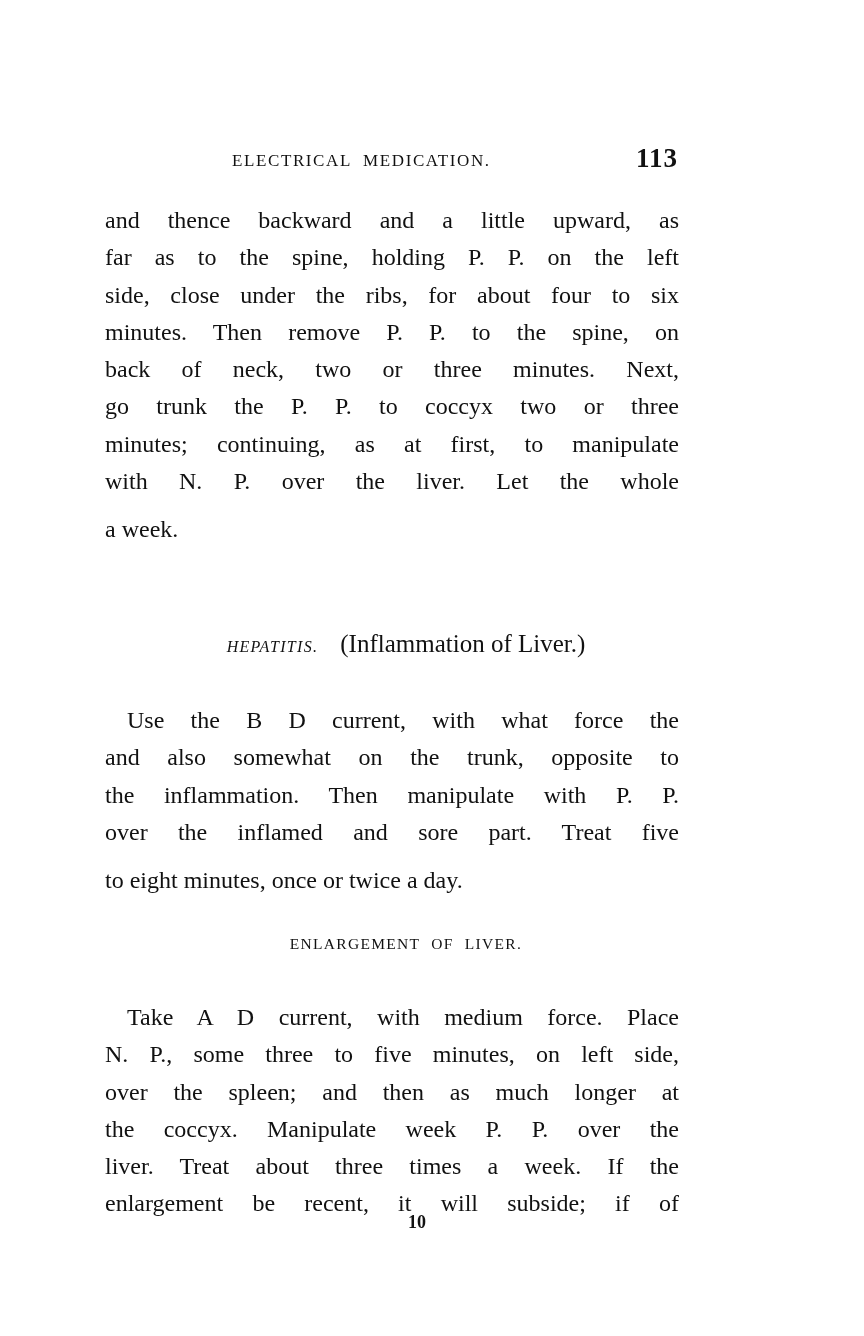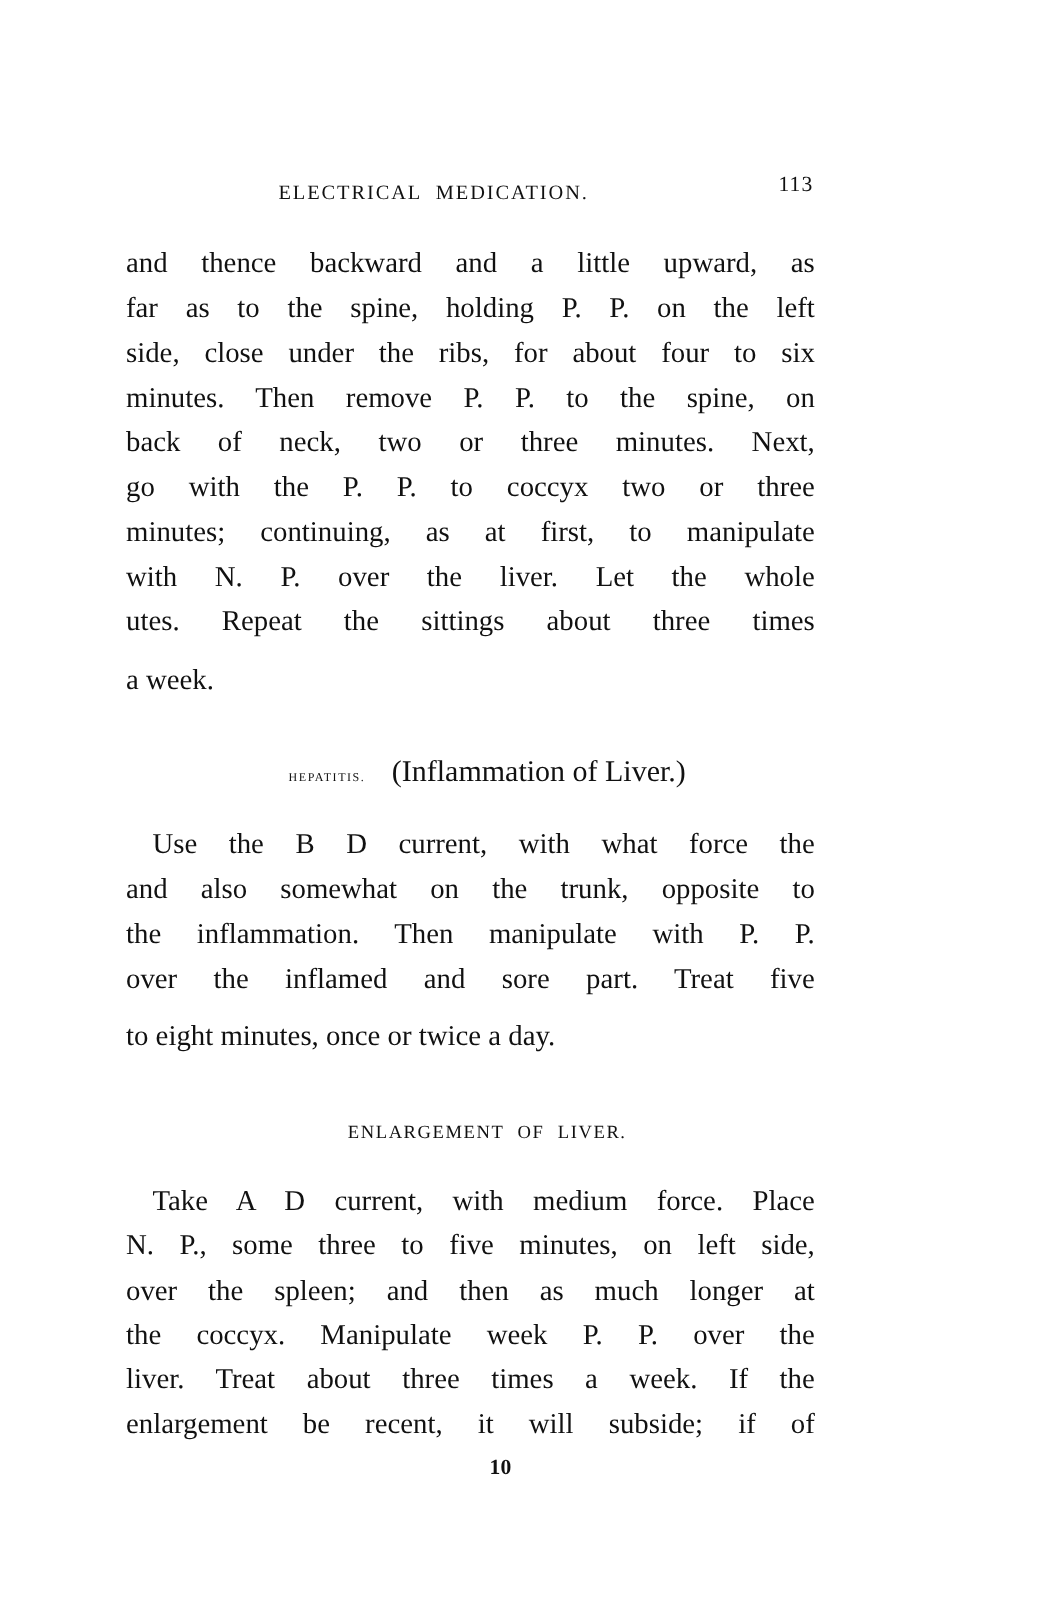--- a/index.html
+++ b/index.html
@@ -34,22 +34,22 @@
       font-size: 17px;
       letter-spacing: 1.6px;
       word-spacing: 6px;
       font-variant: small-caps;
       text-transform: uppercase;
     }
     .page-number {
       position: absolute;
       right: 0;
       top: 0;
-      font-size: 18px;
-      font-weight: normal;
+      font-size: 27px;
+      font-weight: bold;
       letter-spacing: 1px;
     }
     .text-block {
       position: absolute;
       left: 105px;
       width: 574px;
       font-size: 24px;
       line-height: 37.3px;
       text-align: justify;
       text-align-last: auto;
@@ -60,42 +60,44 @@
       text-align-last: justify;
       white-space: nowrap;
       height: 37.3px;
     }
     .line.last {
       text-align-last: left;
       margin-top: 11px;
     }
     .indent {
       padding-left: 22px;
+      margin-top: 16px;
     }
     #para1 { top: 202px; }
     #para2 { top: 686px; }
     #para3 { top: 983px; }
 
     .section-heading {
       position: absolute;
       left: 0;
       width: 864px;
       text-align: center;
       white-space: nowrap;
     }
     #heading-hepatitis {
       top: 630px;
       left: -26px;
       font-size: 25px;
     }
     .heading-caps {
-      font-size: 10px;
+      font-size: 16px;
       letter-spacing: 1.3px;
       text-transform: uppercase;
       margin-right: 22px;
+      font-style: italic;
     }
     .heading-italic {
       font-size: 25px;
     }
     #heading-enlargement {
       top: 935px;
       left: -26px;
       font-size: 15.5px;
       letter-spacing: 1.3px;
       word-spacing: 6px;
@@ -121,24 +123,23 @@
     <span class="running-title">ELECTRICAL MEDICATION.</span>
     <span class="page-number">113</span>
   </div>
 
   <div class="text-block" id="para1">
     <span class="line">and thence backward and a little upward, as</span>
     <span class="line">far as to the spine, holding P. P. on the left</span>
     <span class="line">side, close under the ribs, for about four to six</span>
     <span class="line">minutes. Then remove P. P. to the spine, on</span>
     <span class="line">back of neck, two or three minutes. Next,</span>
-    <span class="line">go with the P. P. to coccyx two or three</span>
+    <span class="line">go trunk the P. P. to coccyx two or three</span>
     <span class="line">minutes; continuing, as at first, to manipulate</span>
     <span class="line">with N. P. over the liver. Let the whole</span>
-    <span class="line">utes. Repeat the sittings about three times</span>
     <span class="line last">a week.</span>
   </div>
 
   <div class="section-heading" id="heading-hepatitis">
     <span class="heading-caps">HEPATITIS.</span><span class="heading-italic">(Inflammation of Liver.)</span>
   </div>
 
   <div class="text-block" id="para2">
     <span class="line indent">Use the B D current, with what force the</span>
     <span class="line">and also somewhat on the trunk, opposite to</span>

